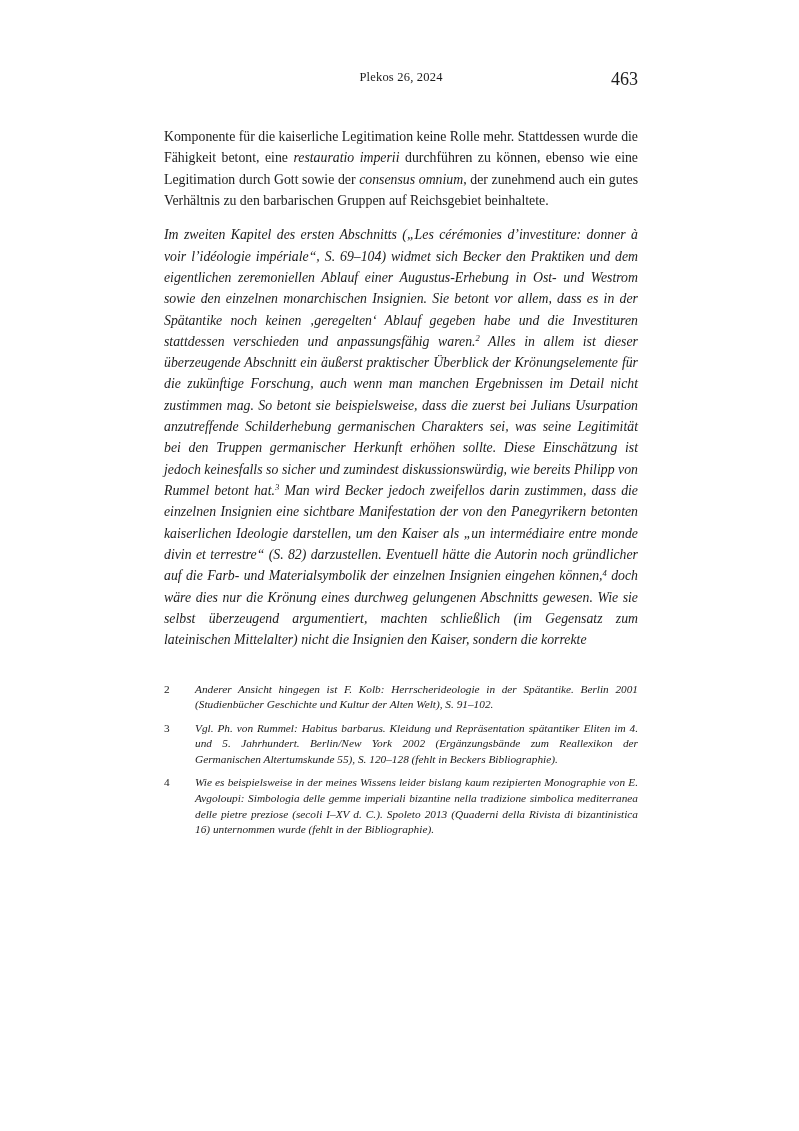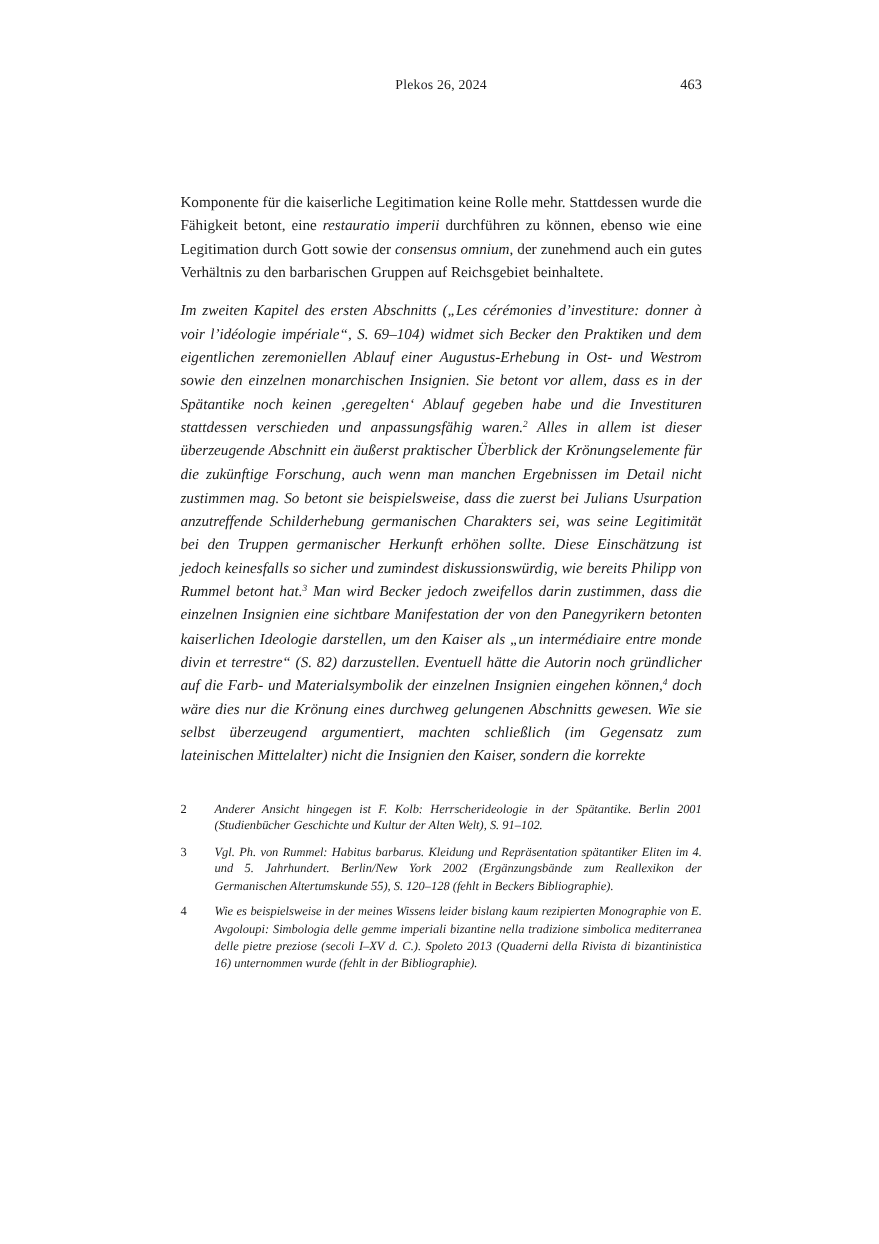--- a/index.html
+++ b/index.html
@@ -32,24 +32,24 @@
   .running-header .journal {
     position: absolute;
     left: 0; right: 0;
     text-align: center;
     letter-spacing: 0.2px;
   }
   .running-header .pagenum {
     position: absolute;
     right: 0;
     top: -1px;
-    font-size: 13px;
+    font-size: 18px;
   }
   .body-text {
-    margin-top: 85px;
+    margin-top: 38px;
   }
   .para {
     font-size: 13.8px;
     line-height: 1.545;
     text-align: justify;
     margin-bottom: 13px;
   }
   .para:last-child { margin-bottom: 0; font-style: italic; }
   .para i { font-style: italic; }
   sup {

